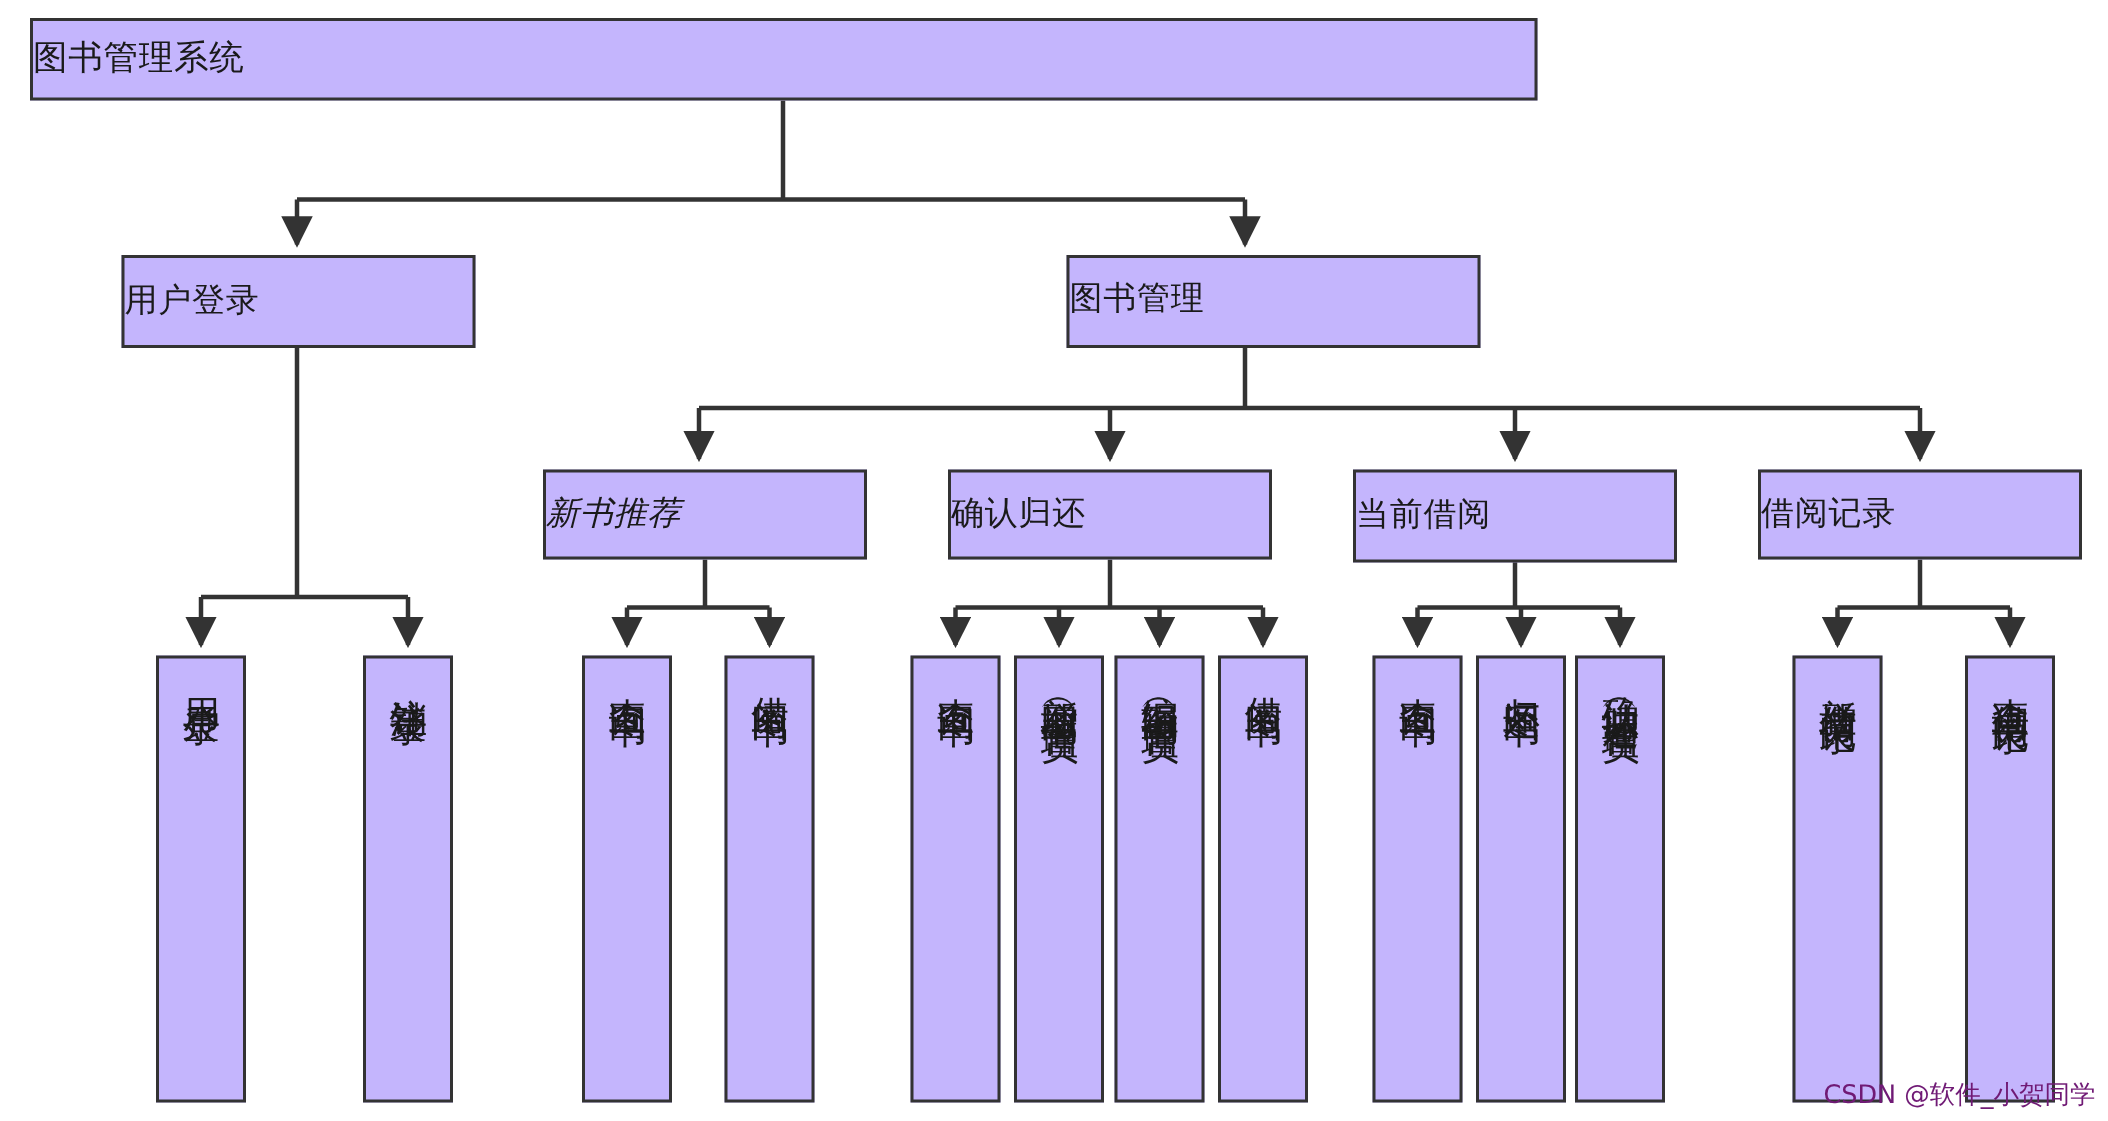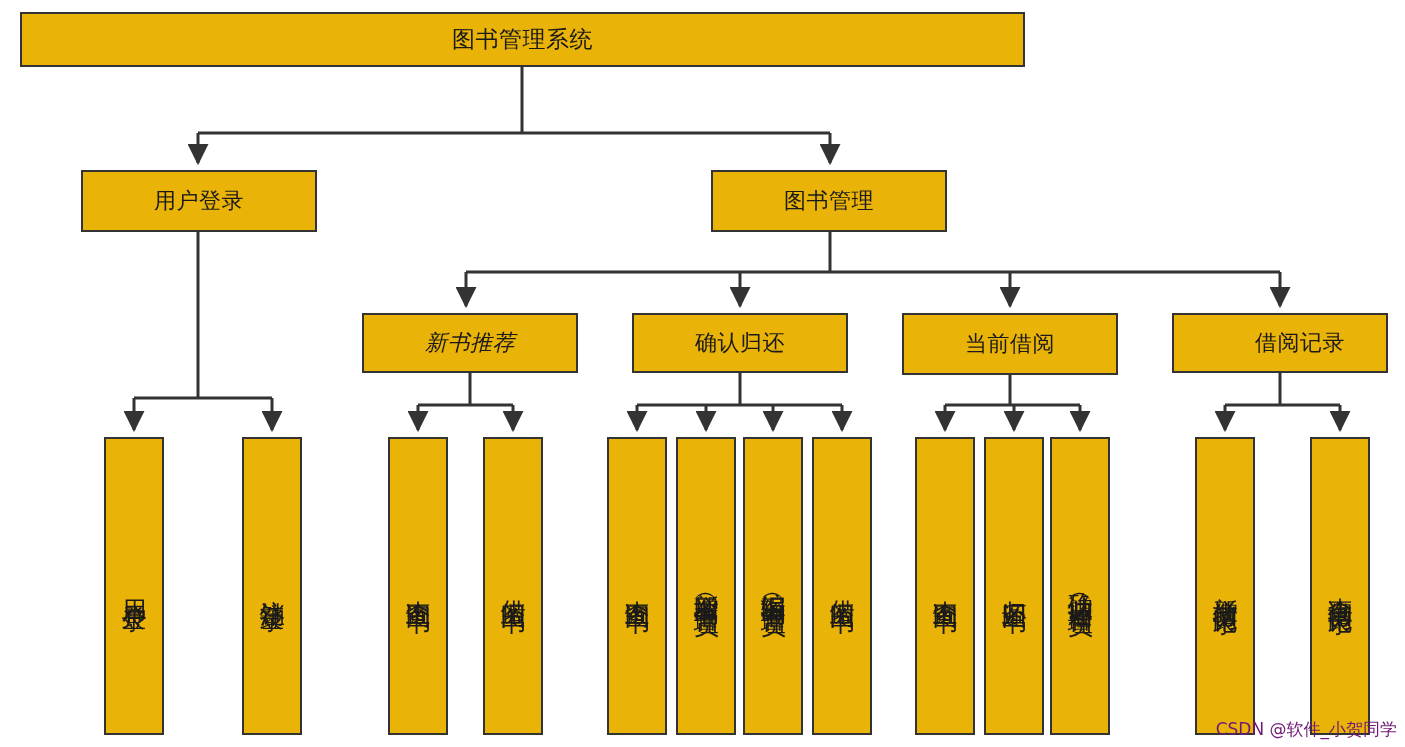--- a/index.html
+++ b/index.html
@@ -21,25 +21,25 @@
     position: absolute;
     left: 0;
     top: 0;
     width: 1405px;
     height: 747px;
   }
   .node {
     position: absolute;
     box-sizing: border-box;
     border: 2px solid #333333;
-    background: #eab308;
+    background: #c4b5fd;
     color: #1a1a1a;
     display: flex;
     align-items: center;
-    justify-content: center;
+    justify-content: flex-start;
     text-align: center;
     z-index: 2;
   }
   .node-h {
     font-size: 22px;
     line-height: 1.25;
     letter-spacing: 0.5px;
   }
   .node-v {
     writing-mode: vertical-rl;
@@ -123,34 +123,34 @@
     </g>
   </svg>
 
   <div class="node node-h root" style="left:20px; top:12px; width:1005px; height:55px;">
     <span>图书管理系统</span>
   </div>
 
   <div class="node node-h" style="left:81px; top:170px; width:236px; height:62px;">
     <span>用户登录</span>
   </div>
-  <div class="node node-h" style="left:711px; top:170px; width:236px; height:62px;">
+  <div class="node node-h" style="left:711px; top:170px; width:276px; height:62px;font-family:Liberation Mono, monospace;">
     <span>图书管理</span>
   </div>
 
   <div class="node node-h" style="left:362px; top:313px; width:216px; height:60px;font-style:italic;">
     <span>新书推荐</span>
   </div>
   <div class="node node-h" style="left:632px; top:313px; width:216px; height:60px;">
     <span>确认归还</span>
   </div>
   <div class="node node-h" style="left:902px; top:313px; width:216px; height:62px;">
     <span>当前借阅</span>
   </div>
-  <div class="node node-h" style="left:1172px; top:313px; width:216px; height:60px;padding-left:40px;">
+  <div class="node node-h" style="left:1172px; top:313px; width:216px; height:60px;">
     <span>借阅记录</span>
   </div>
 
   <div class="node node-v" style="left:104px; top:437px; width:60px; height:298px;">
     <span class="vtext">用户登录</span>
   </div>
   <div class="node node-v" style="left:242px; top:437px; width:60px; height:298px;">
     <span class="vtext">注销登录</span>
   </div>
 

